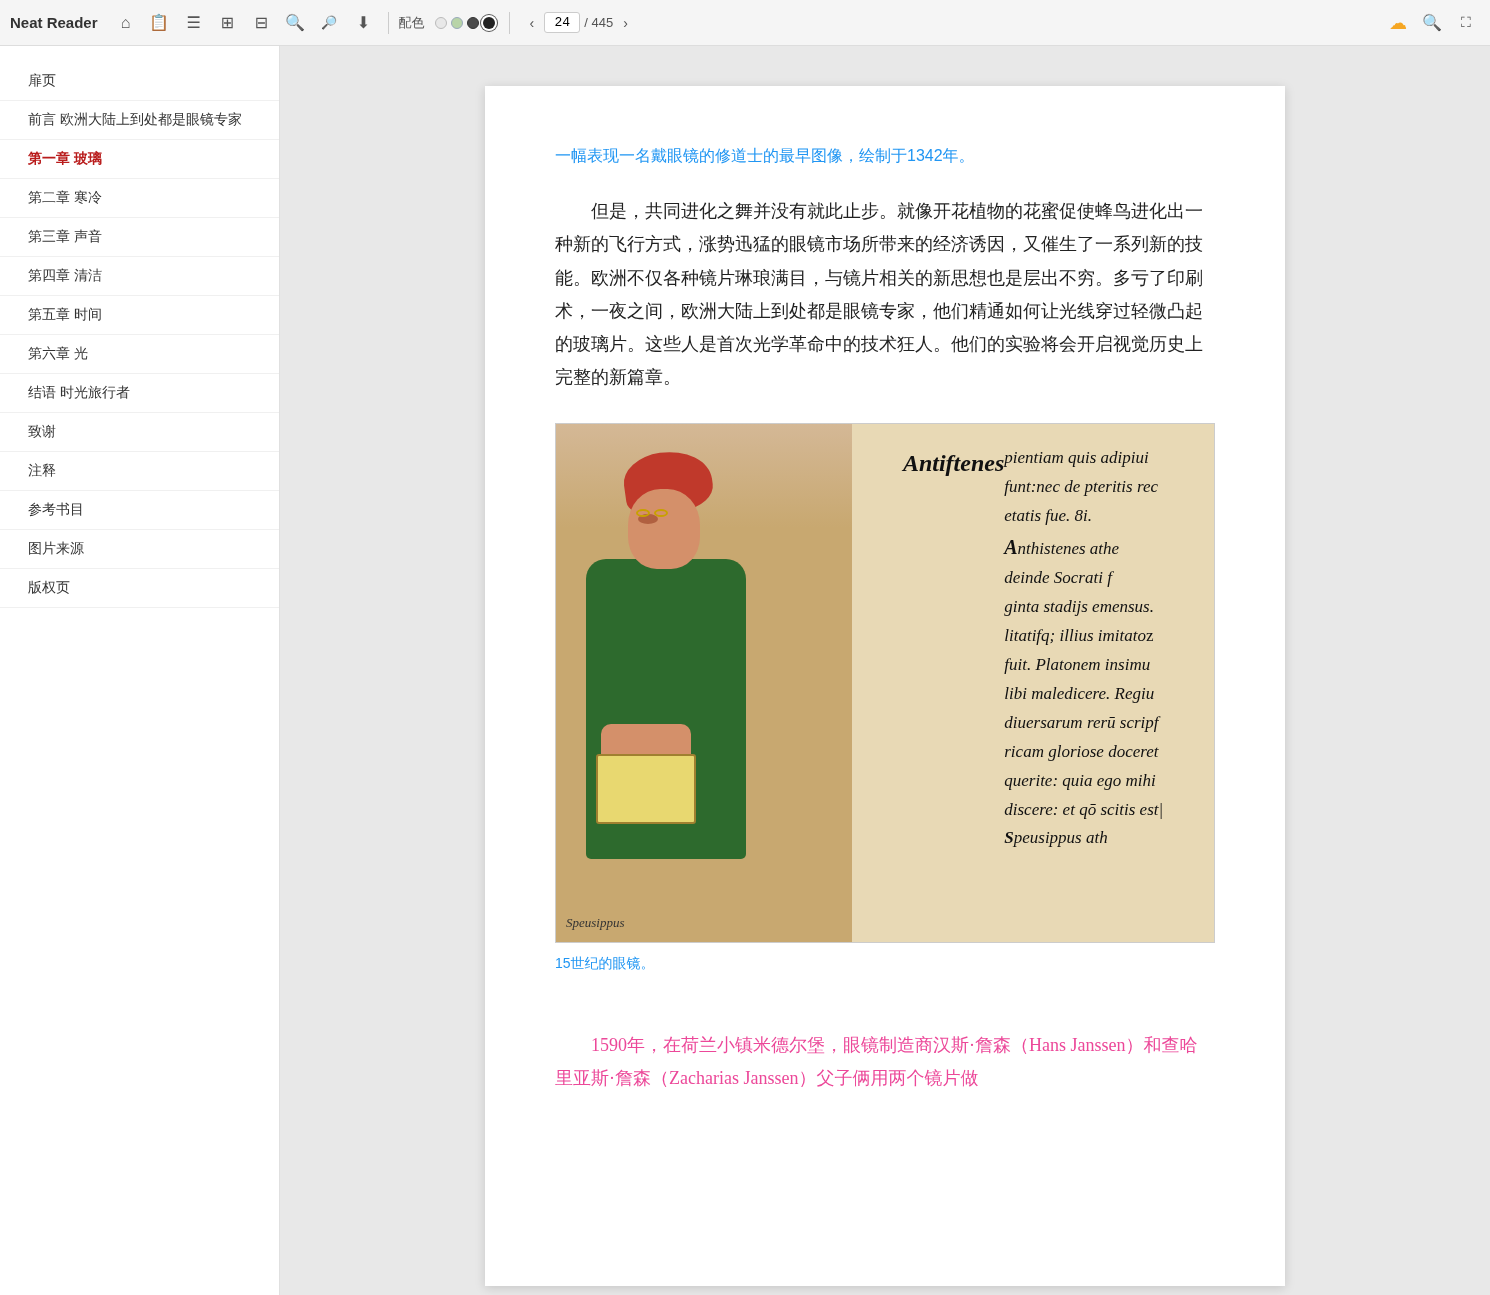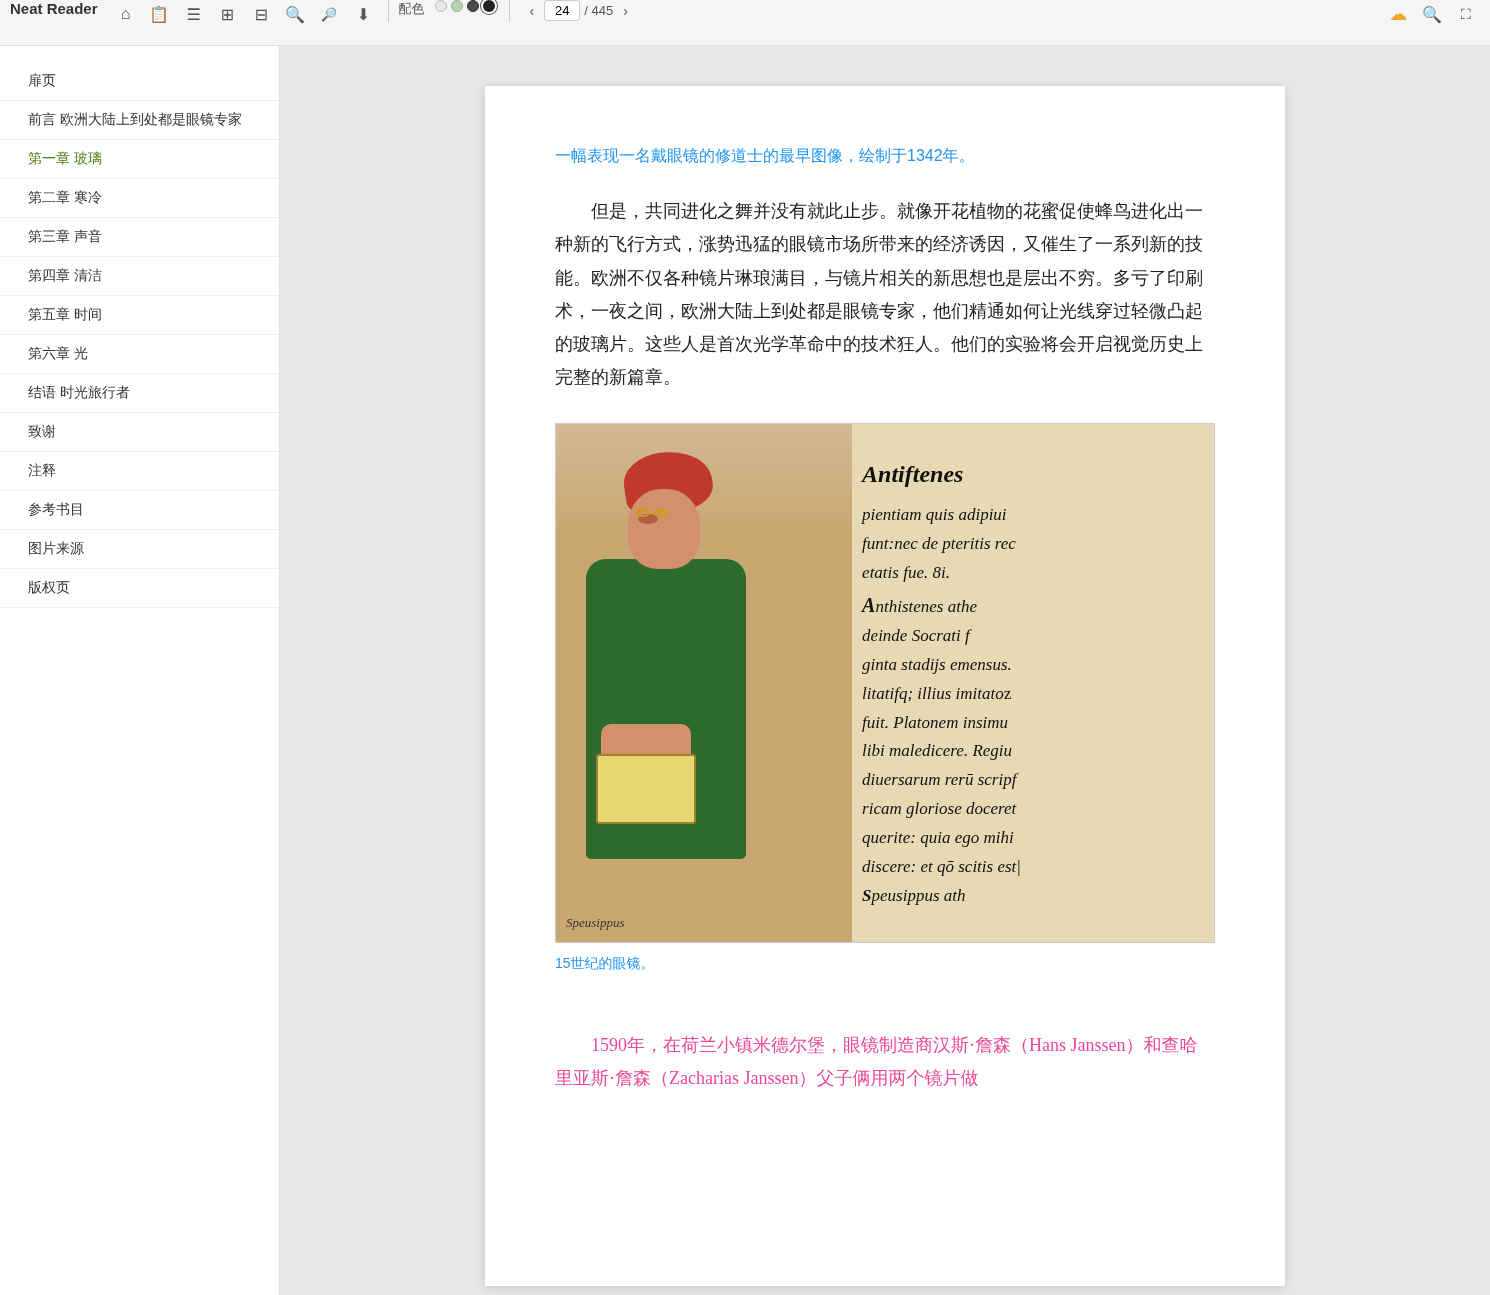--- a/index.html
+++ b/index.html
@@ -4,21 +4,21 @@
   <style>
     * { margin: 0; padding: 0; box-sizing: border-box; }
     body { font-family: -apple-system, BlinkMacSystemFont, 'Segoe UI', sans-serif; background: #f0f0f0; width: 1490px; height: 1295px; overflow: hidden; display: flex; flex-direction: column; }
 
     
     #toolbar {
       height: 46px;
       background: #f5f5f5;
       border-bottom: 1px solid #ddd;
       display: flex;
-      align-items: flex-start;
+      align-items: center;
       padding: 0 10px;
       gap: 6px;
       flex-shrink: 0;
     }
     #toolbar .app-title {
       font-size: 15px;
       font-weight: 600;
       color: #333;
       margin-right: 8px;
     }
@@ -38,21 +38,21 @@
     .dot.selected { box-shadow: 0 0 0 2px #fff, 0 0 0 3px #555; }
 
     
     .page-nav { display: flex; align-items: center; gap: 4px; margin: 0 4px; }
     .page-nav button {
       background: none; border: none; cursor: pointer;
       font-size: 14px; color: #555; padding: 2px 6px; border-radius: 3px;
     }
     .page-nav input {
       width: 36px; text-align: center; border: 1px solid #ccc;
-      border-radius: 3px; padding: 2px 2px; font-size: 13px;
+      border-radius: 3px; padding: 2px 2px; font-size: 13px; font-family: Liberation Mono, monospace;
     }
     .page-nav .total { font-size: 13px; color: #555; }
 
     .spacer { flex: 1; }
 
     
     #main {
       display: flex;
       flex: 1;
       overflow: hidden;
@@ -67,21 +67,21 @@
       flex-shrink: 0;
       padding: 16px 0;
     }
     .sidebar-item {
       padding: 10px 28px;
       font-size: 14px;
       color: #333;
       cursor: pointer;
       border-bottom: 1px solid #f0f0f0;
     }
-    .sidebar-item.active { color: #4d7c0f; font-weight: 400; }
+    .sidebar-item.active { color: #b91c1c; font-weight: 700; }
 
     
     #content {
       flex: 1;
       background: #e8e8e8;
       overflow-y: auto;
       display: flex;
       justify-content: center;
       padding: 40px 20px;
     }
@@ -130,21 +130,21 @@
     .img-right {
       width: 55%;
       background: #e8d9b5;
       display: flex;
       align-items: flex-start;
       padding: 20px 10px;
       font-family: 'Times New Roman', serif;
       font-size: 20px;
       color: #1a1a1a;
       line-height: 1.6;
-      flex-direction: column;
+      flex-direction: row;
       justify-content: center;
     }
     .img-right-text {
       font-style: italic;
       font-size: 17px;
       line-height: 1.7;
       color: #111;
     }
 
     .image-caption {

